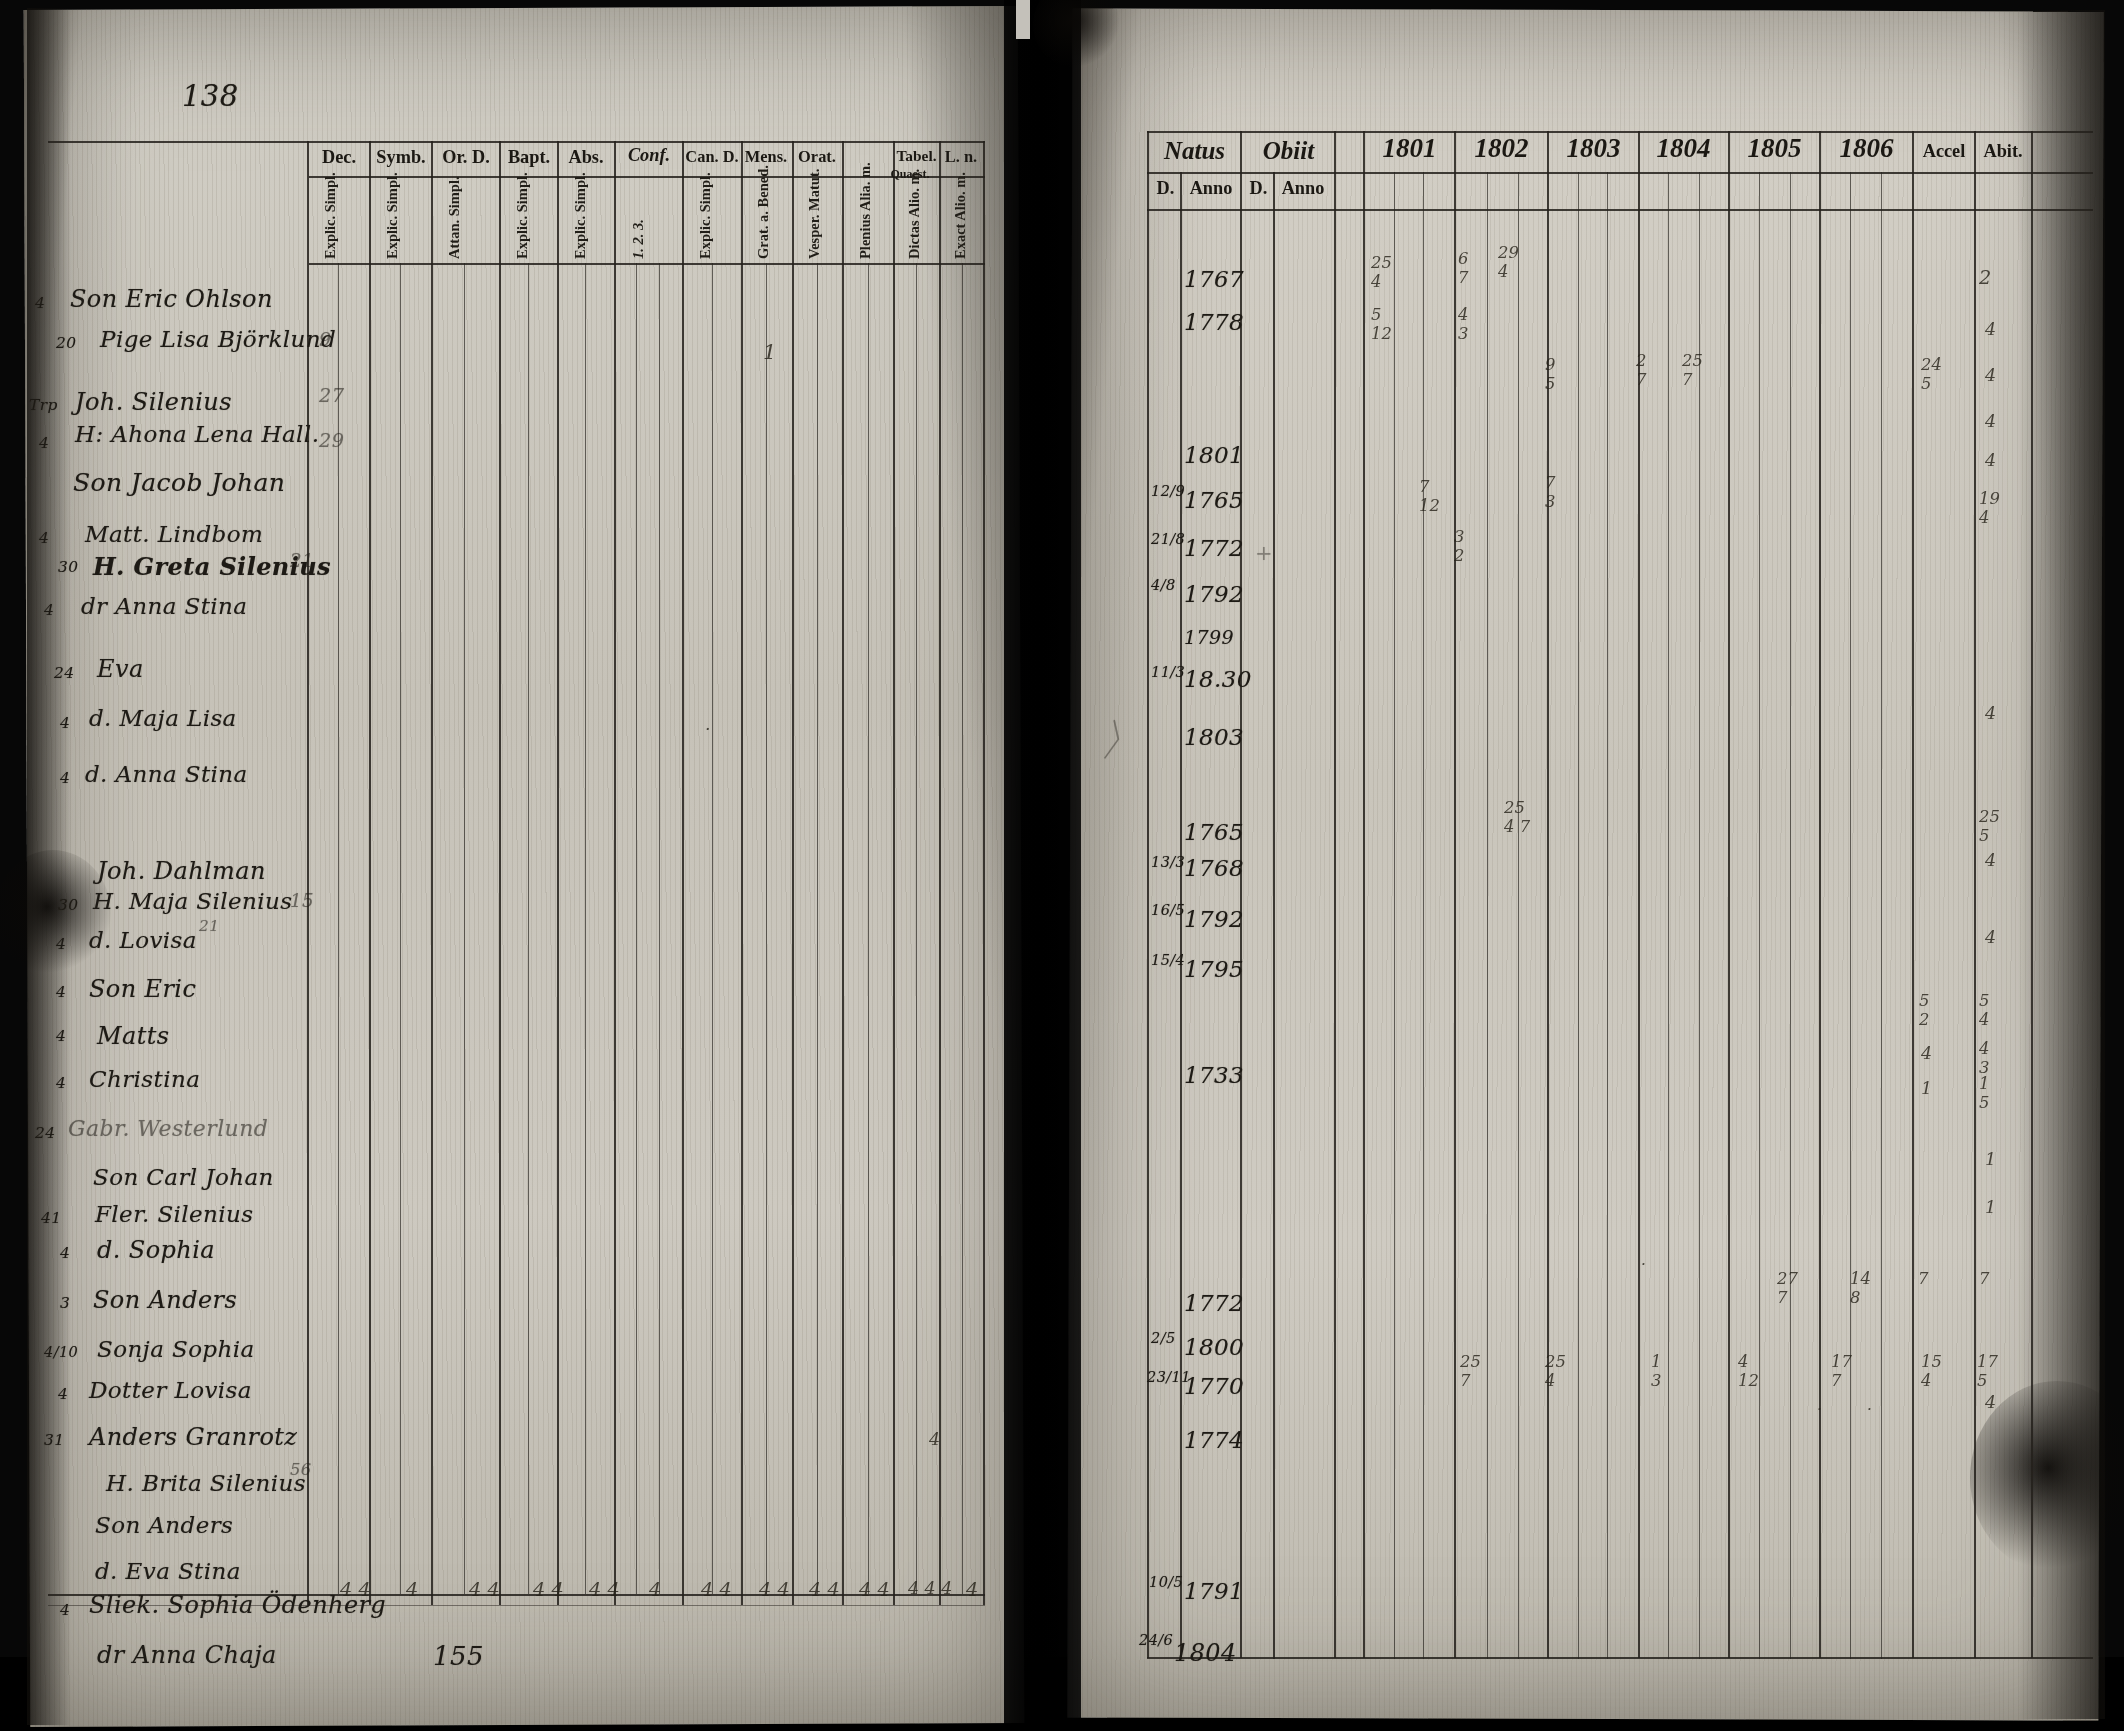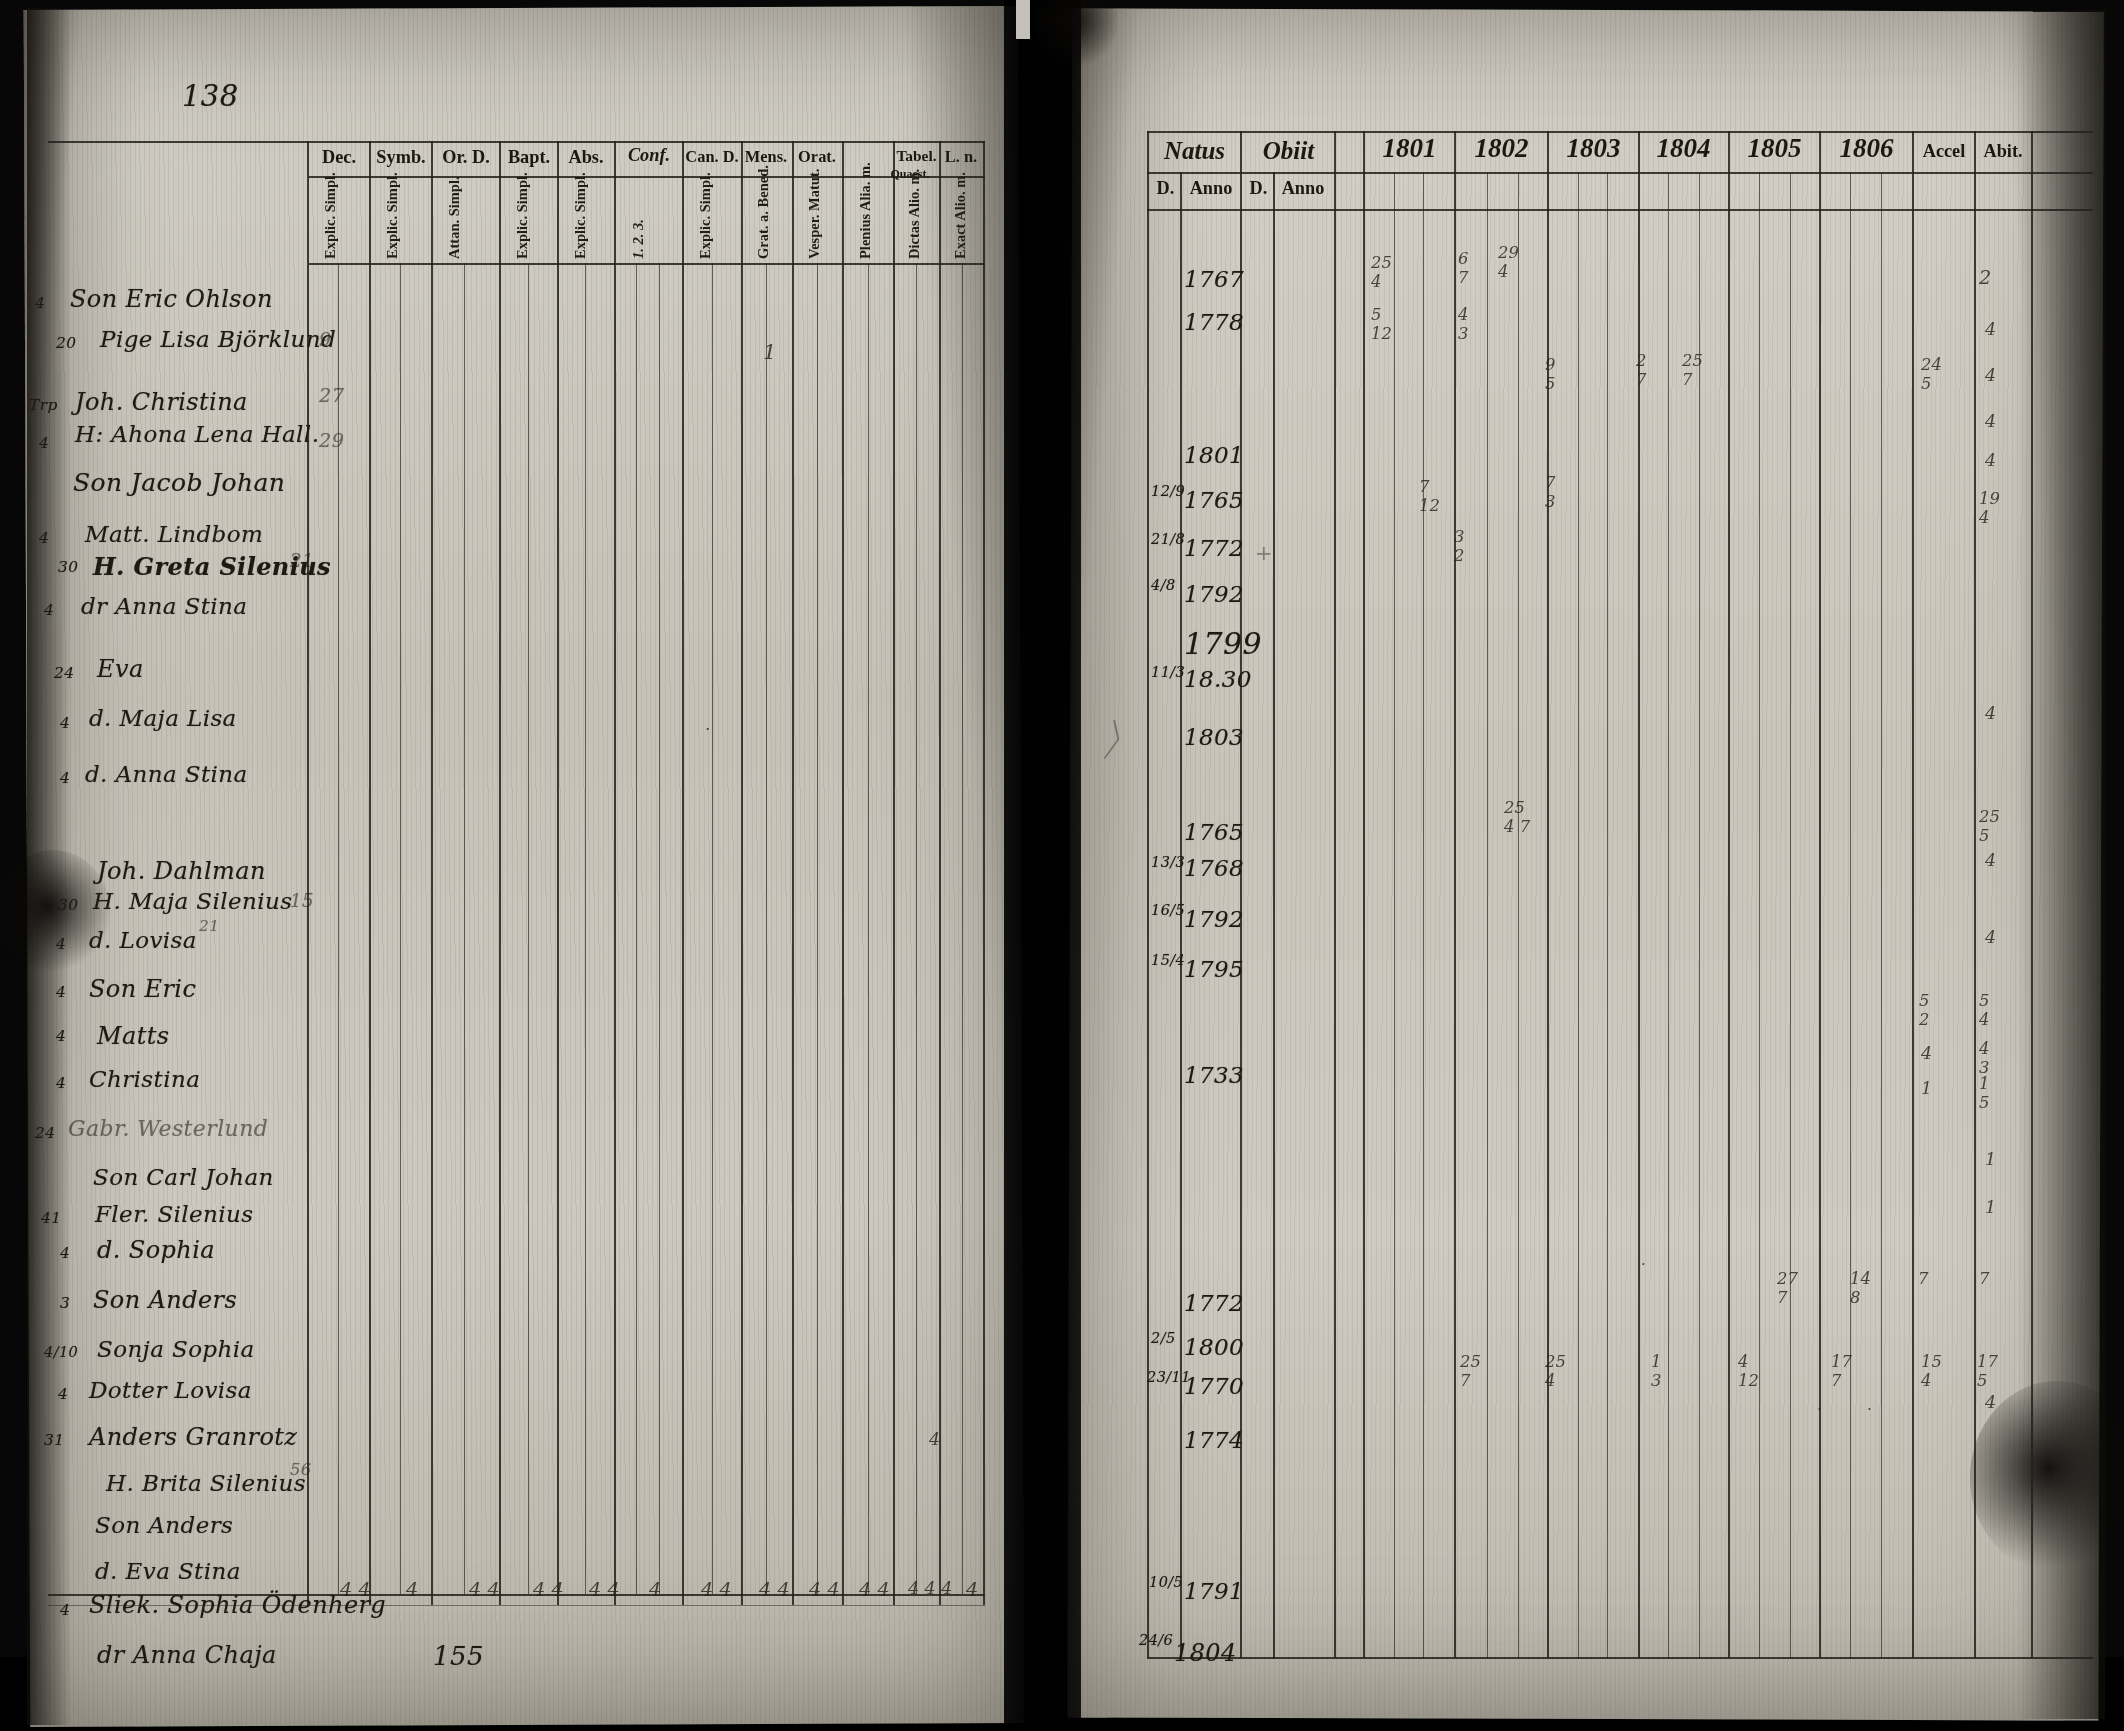--- a/index.html
+++ b/index.html
@@ -193,21 +193,21 @@
   <div class="sub-vert" style="left:906px;top:259px;">Dictas Alio. m.</div>
   <div class="sub-vert" style="left:952px;top:259px;">Exact Alio. m.</div>
 
   <div class="hw" style="left:35px;top:294px;font-size:15.4px;">4</div>
   <div class="hw" style="left:70px;top:285px;font-size:24px;">Son Eric Ohlson</div>
   <div class="hw" style="left:56px;top:334px;font-size:15.4px;">20</div>
   <div class="hw" style="left:100px;top:326px;font-size:23px;">Pige Lisa Björklund</div>
   <div class="hw faded" style="left:319px;top:328px;font-size:19.3px;">9</div>
 
   <div class="hw" style="left:29px;top:396px;font-size:15.4px;">Trp</div>
-  <div class="hw" style="left:75px;top:388px;font-size:24px;">Joh. Christina</div>
+  <div class="hw" style="left:75px;top:388px;font-size:24px;">Joh. Silenius</div>
   <div class="hw faded" style="left:319px;top:384px;font-size:19.3px;">27</div>
 
   <div class="hw" style="left:39px;top:434px;font-size:15.4px;">4</div>
   <div class="hw" style="left:75px;top:421px;font-size:23px;">H: Ahona Lena Hall.</div>
   <div class="hw faded" style="left:319px;top:429px;font-size:19.3px;">29</div>
 
   <div class="hw" style="left:73px;top:468px;font-size:25px;">Son Jacob Johan</div>
 
   <div class="hw" style="left:39px;top:529px;font-size:15.4px;">4</div>
   <div class="hw" style="left:85px;top:521px;font-size:23px;">Matt. Lindbom</div>
@@ -353,21 +353,21 @@
 
   <div class="hw" style="left:1151px;top:483px;font-size:14.5px;">12/9</div>
   <div class="hw" style="left:1184px;top:487px;font-size:23px;">1765</div>
 
   <div class="hw" style="left:1151px;top:531px;font-size:14.5px;">21/8</div>
   <div class="hw" style="left:1184px;top:535px;font-size:23px;">1772</div>
 
   <div class="hw" style="left:1151px;top:577px;font-size:14.5px;">4/8</div>
   <div class="hw" style="left:1184px;top:581px;font-size:23px;">1792</div>
 
-  <div class="hw" style="left:1184px;top:626px;font-size:30px;">1799</div>
+  <div class="hw" style="left:1184px;top:626px;font-size:19px;">1799</div>
 
   <div class="hw" style="left:1151px;top:664px;font-size:14.5px;">11/3</div>
   <div class="hw" style="left:1184px;top:666px;font-size:23px;">18.30</div>
 
   <div class="hw" style="left:1184px;top:724px;font-size:23px;">1803</div>
   <div class="hw" style="left:1184px;top:819px;font-size:23px;">1765</div>
 
   <div class="hw" style="left:1151px;top:854px;font-size:14.5px;">13/3</div>
   <div class="hw" style="left:1184px;top:855px;font-size:23px;">1768</div>
 

